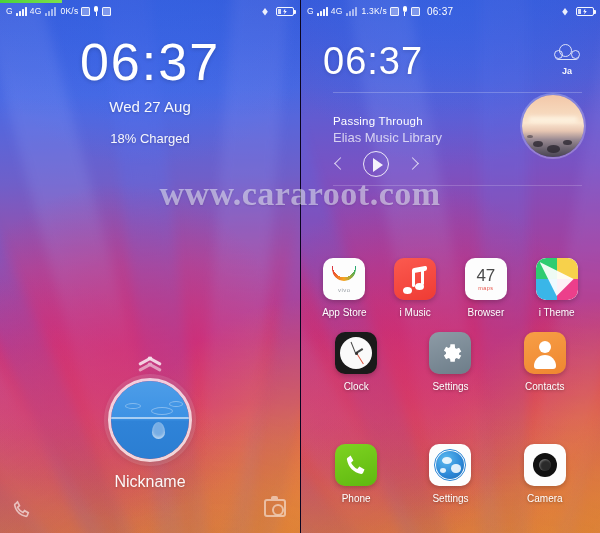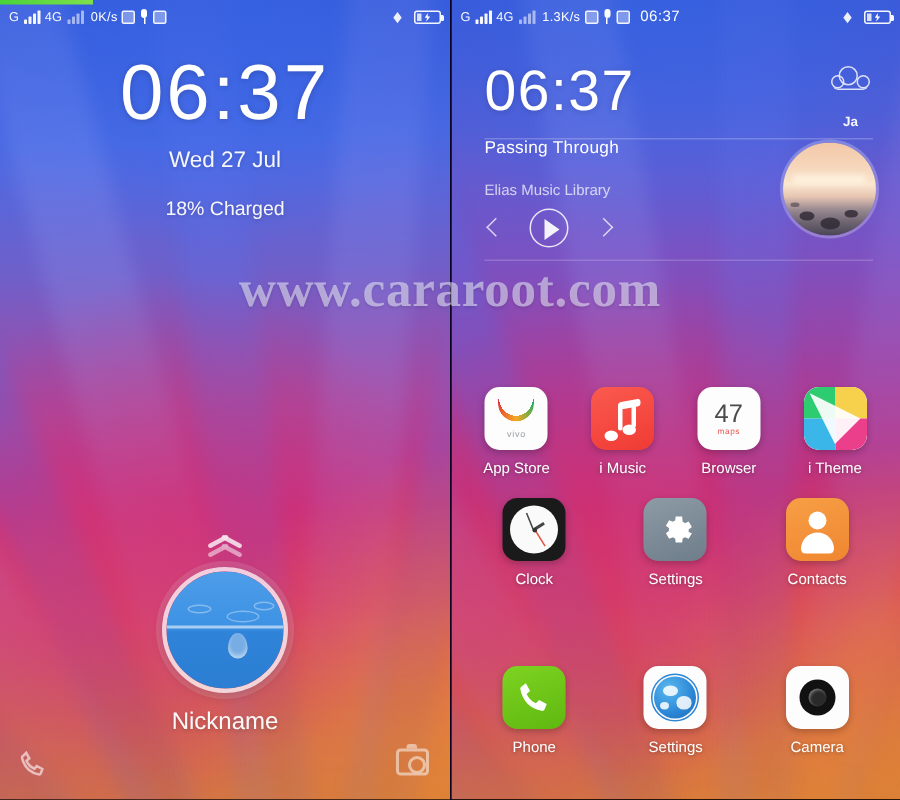--- a/index.html
+++ b/index.html
@@ -117,26 +117,26 @@
   .r-time{ font-size:38px; font-weight:300; color:#fff; letter-spacing:1px; line-height:1;
            text-shadow:0 1px 4px rgba(0,0,0,.15); }
   .weather{ position:absolute; top:44px; right:20px; z-index:20; text-align:center; color:#fff; }
   .cloud-ico{ width:26px; height:19px; position:relative; margin:0 auto; opacity:.9; }
   .cloud-ico i{ position:absolute; border:1.6px solid rgba(255,255,255,.9); border-radius:50%; }
   .cloud-ico i:nth-child(1){ left:5px; top:0; width:13px; height:13px; }
   .cloud-ico i:nth-child(2){ left:0; top:6px; width:9px; height:9px; }
   .cloud-ico i:nth-child(3){ right:0; top:6px; width:9px; height:9px; }
   .cloud-ico b{ position:absolute; left:1px; bottom:3px; width:24px; height:4px;
       background:rgba(70,115,230,.0); border-bottom:1.6px solid rgba(255,255,255,.9); border-radius:0 0 8px 8px; }
-  .weather-lbl{ font-size:9px; margin-top:13px; opacity:.95;font-weight:bold; }
-
-  .musicwidget{ position:absolute; left:22px; right:18px; top:92px; z-index:20;
-      border-top:1px solid rgba(255,255,255,.22); padding-top:0; }
+  .weather-lbl{ font-size:9px; margin-top:3px; opacity:.95;font-weight:bold; }
+
+  .musicwidget{ position:absolute; left:32px; right:18px; top:92px; z-index:20;
+      border-top:1px solid rgba(255,255,255,.22); padding-top:22px; }
   .music-title{ font-size:11.5px; color:#fff; font-weight:500; letter-spacing:.2px; }
-  .music-sub{ font-size:10px; color:rgba(255,255,255,.72); margin-top:17px; }
+  .music-sub{ font-size:13px; color:rgba(255,255,255,.72); margin-top:3px; }
   .music-ctrls{ display:flex; align-items:center; gap:18px; margin-top:6px; padding-bottom:8px;
       border-bottom:1px solid rgba(255,255,255,.18); }
   .ctrl-prev,.ctrl-next{ width:12px; height:14px; position:relative; opacity:.75; }
   .ctrl-prev::before,.ctrl-next::before{ content:""; position:absolute; left:3px; top:2px;
       width:8px; height:8px; border-left:1.8px solid #fff; border-bottom:1.8px solid #fff; }
   .ctrl-prev::before{ transform:rotate(45deg); }
   .ctrl-next::before{ transform:rotate(-135deg); left:1px; }
   .ctrl-play{ width:26px; height:26px; border-radius:50%; border:1.6px solid rgba(255,255,255,.85);
       position:relative; }
   .ctrl-play::before{ content:""; position:absolute; left:9px; top:6px; width:0; height:0;
@@ -294,21 +294,21 @@
         <span class="wifi"></span>
         <span class="batt">
             <span class="fill"></span>
             <span class="bolt"></span>
           </span>
       </div>
     </div>
 
     <div class="lock-clock">
       <div class="lock-time">06:37</div>
-      <div class="lock-date">Wed 27 Jul</div>
+      <div class="lock-date">Wed 27 Aug</div>
       <div class="lock-batt">18% Charged</div>
     </div>
 
     <div class="unlock-wrap">
       <div class="chev">
           <span></span>
           <span></span>
         </div>
       <div class="avatar">
         <div class="water"></div>

